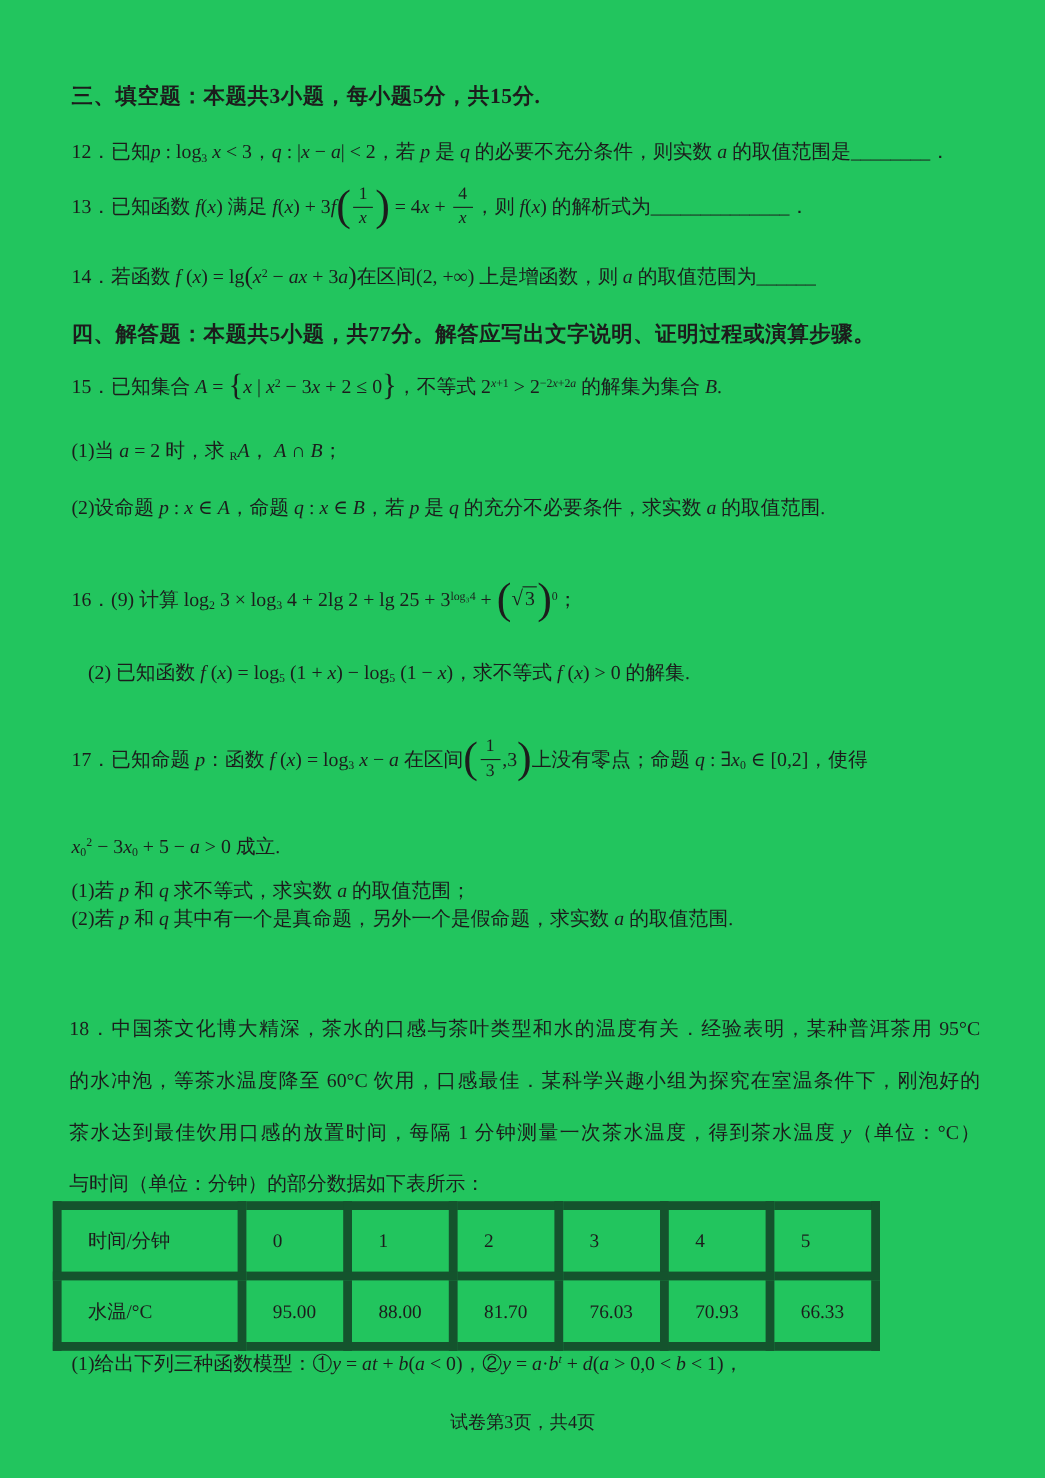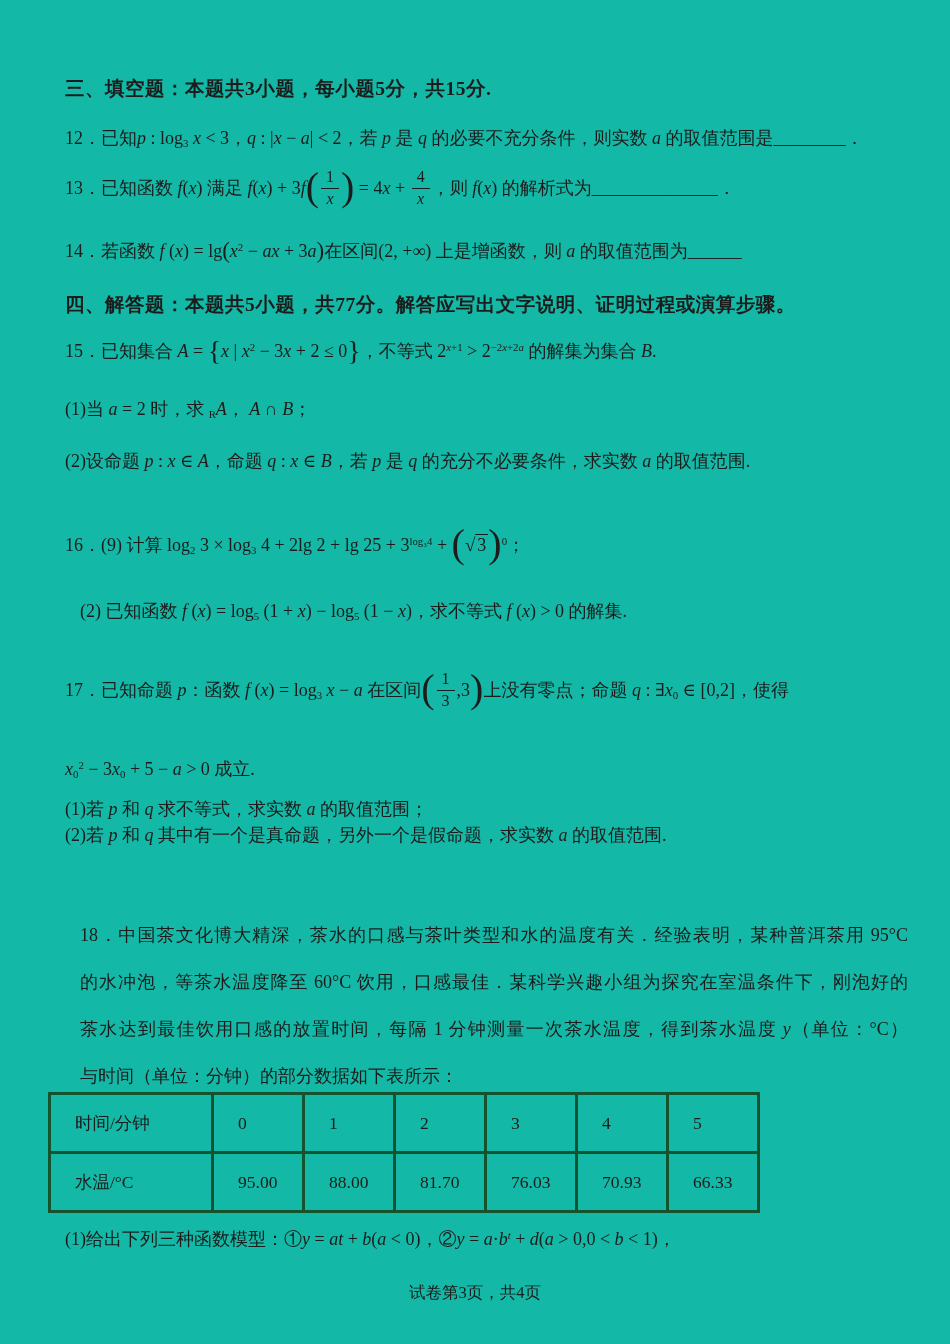--- a/index.html
+++ b/index.html
@@ -1,20 +1,20 @@
 <!DOCTYPE html>
 <html><head>
 <meta charset="utf-8">
 <style>
   html,body{margin:0;padding:0;background:#e8e8e8;}
   .page{
     position:relative;
     width:950px;height:1344px;
     margin:0 auto;
-    background:#14b8a6;
+    background:#22c55e;
     font-family:"Liberation Serif","DejaVu Serif",serif;
     color:#1c1c1c;
     overflow:hidden;
   }
   .line{
     position:absolute;left:65px;
     font-size:18px;
     white-space:nowrap;
     line-height:1.3;
   }
@@ -44,28 +44,28 @@
   }
   .bp{
     font-size:23px;font-weight:400;line-height:0;
     vertical-align:middle;display:inline-block;transform:translateY(-2px);
   }
   .sqrt{display:inline-block;vertical-align:middle;white-space:nowrap;transform:translateY(-2px);}
   .sqrt .rad{font-size:19px;}
   .sqrt .sqb{border-top:1.4px solid #1c1c1c;padding:0 2px;}
   .blank{letter-spacing:0;}
   .justify{text-align:justify;text-align-last:justify;}
-  .q18block{position:absolute;left:80px;width:828px;font-size:18px;line-height:47px;}
+  .q18block{position:absolute;left:63px;width:828px;font-size:18px;line-height:47px;}
   table.datatable{
     position:absolute;left:48px;top:1092px;
     border-collapse:collapse;
     font-size:17.5px;
   }
   table.datatable td{
-    border:3px solid #14532d;
+    border:8px solid #14532d;
     height:56px;
     padding:0 0 0 24px;
     vertical-align:middle;
     text-align:left;
   }
   table.datatable td.th{width:136px;}
   table.datatable td.tc{width:64px;}
   .footer{
     position:absolute;left:0;right:0;top:1282px;
     text-align:center;font-size:16.5px;

